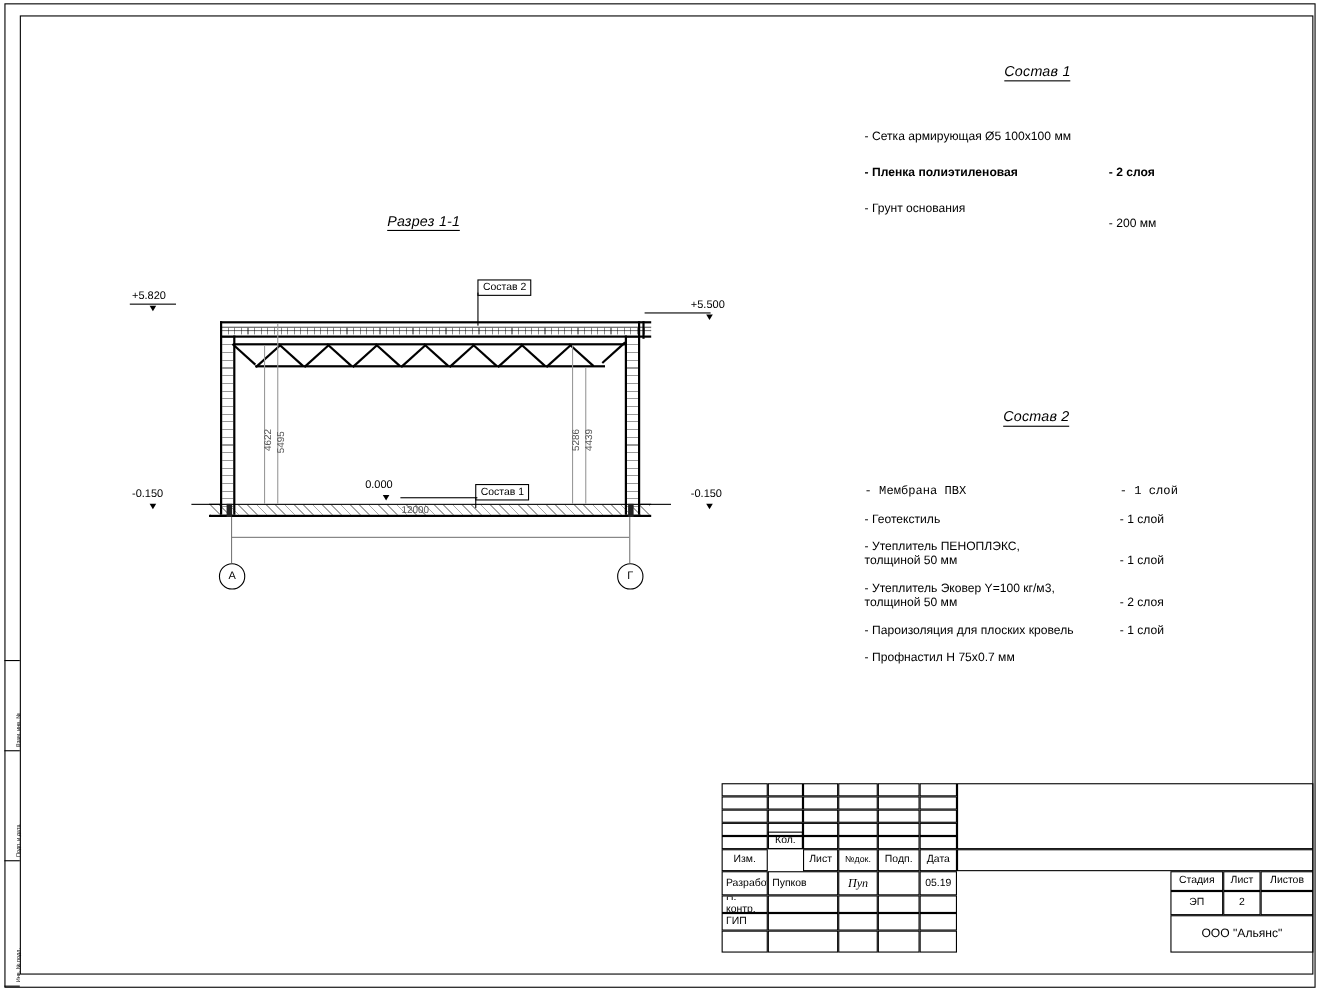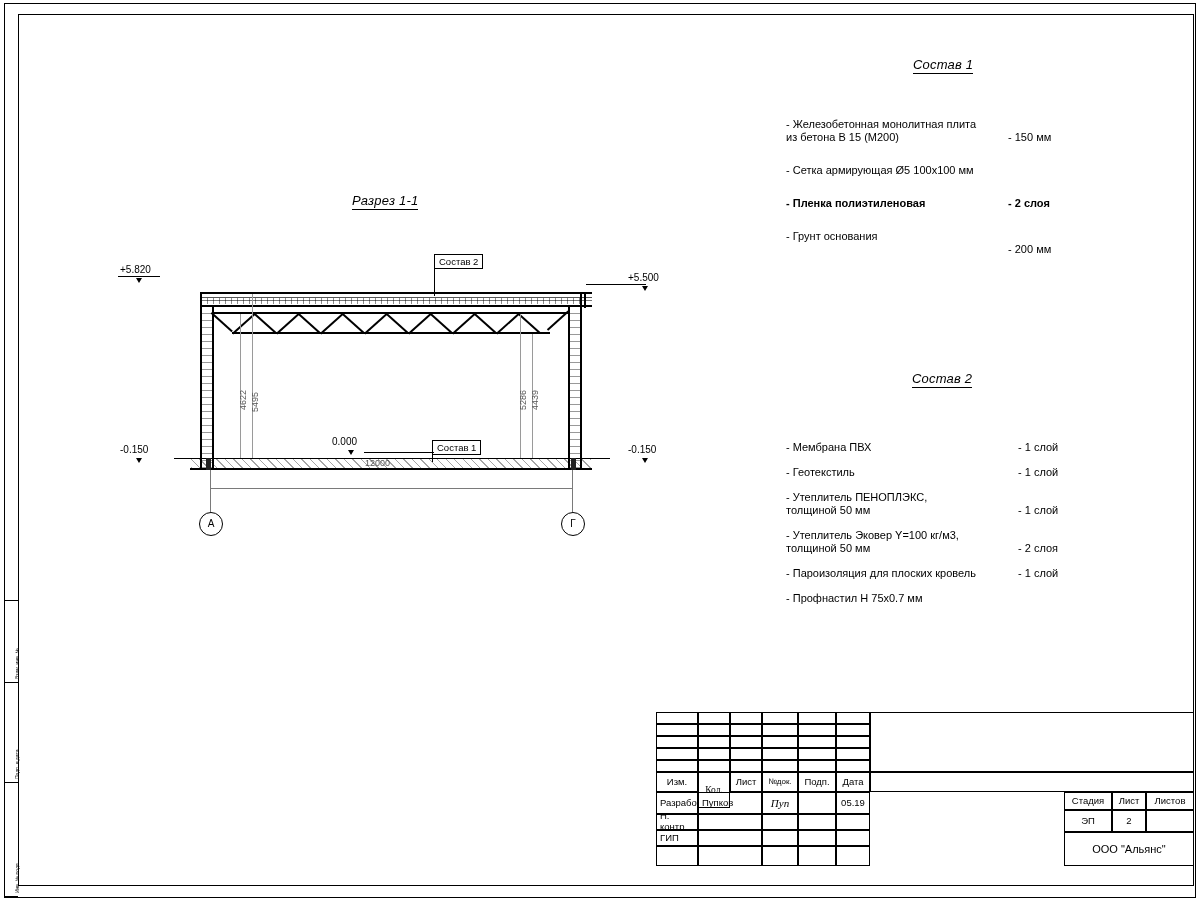--- a/index.html
+++ b/index.html
@@ -302,46 +302,41 @@
     <div class="leader-box" style="left:282px; top:190px;">Состав 1</div>
     <div class="ln" style="left:282px; top:202px; width:1px; height:10px;"></div>
     <div class="ln" style="left:214px; top:202px; width:70px; height:1px;"></div>
   </div>
 
   <div class="title-italic" style="left:913px; top:57px;">
     <span class="ul">Состав 1</span>
   </div>
   <div class="spec" style="left:786px; top:118px;">
     <div class="spec-row" style="margin-bottom:20px;">
-      <span class="txt">- Железобетонная  монолитная плита
-  из бетона В 15 (М200)</span>
-      <span class="val low">- 150 мм</span>
-    </div>
-    <div class="spec-row" style="margin-bottom:20px;">
       <span class="txt" style="width:240px;">- Сетка армирующая Ø5 100х100 мм</span>
       <span class="val"></span>
     </div>
     <div class="spec-row" style="margin-bottom:20px;font-weight:bold;">
       <span class="txt">- Пленка полиэтиленовая</span>
       <span class="val">-  2 слоя</span>
     </div>
     <div class="spec-row" style="margin-bottom:20px;">
       <span class="val low">- 200 мм</span>
     </div>
     <div class="spec-row">
       <span class="txt">- Грунт основания</span>
       <span class="val"></span>
     </div>
   </div>
 
   <div class="title-italic" style="left:912px; top:371px;">
     <span class="ul">Состав 2</span>
   </div>
   <div class="spec" style="left:786px; top:441px;">
-    <div class="spec-row" style="margin-bottom:12px;">
+    <div class="spec-row" style="margin-bottom:12px;font-family:Liberation Mono, monospace;">
       <span class="txt">- Мембрана ПВХ</span>
       <span class="val" style="left:232px;">- 1 слой</span>
     </div>
     <div class="spec-row" style="margin-bottom:12px;">
       <span class="txt">- Геотекстиль</span>
       <span class="val" style="left:232px;">- 1 слой</span>
     </div>
     <div class="spec-row" style="margin-bottom:12px;">
       <span class="txt">- Утеплитель ПЕНОПЛЭКС,
   толщиной 50 мм</span>
@@ -395,21 +390,21 @@
     <div class="cell" style="left:0;   top:48px;  width:42px; height:12px;"></div>
     <div class="cell" style="left:42px; top:48px; width:32px; height:12px;"></div>
     <div class="cell" style="left:74px; top:48px; width:32px; height:12px;"></div>
     <div class="cell" style="left:106px;top:48px; width:36px; height:12px;"></div>
     <div class="cell" style="left:142px;top:48px; width:38px; height:12px;"></div>
     <div class="cell" style="left:180px;top:48px; width:34px; height:12px;"></div>
 
     <div class="cell" style="left:214px; top:0; width:324px; height:60px;"></div>
 
     <div class="cell c" style="left:0;   top:60px; width:42px; height:20px;">Изм.</div>
-    <div class="cell c" style="left:42px; top:60px; width:32px; height:36px;font-family:Liberation Serif, serif;">Кол.</div>
+    <div class="cell c" style="left:42px; top:44px; width:32px; height:16px;">Кол.</div>
     <div class="cell c" style="left:74px; top:60px; width:32px; height:20px;">Лист</div>
     <div class="cell c" style="left:106px;top:60px; width:36px; height:20px; font-size:8px;">№док.</div>
     <div class="cell c" style="left:142px;top:60px; width:38px; height:20px;">Подп.</div>
     <div class="cell c" style="left:180px;top:60px; width:34px; height:20px;">Дата</div>
     <div class="cell" style="left:214px; top:60px; width:324px; height:20px;"></div>
 
     <div class="cell l" style="left:0;   top:80px; width:42px; height:22px;">Разработал</div>
     <div class="cell l" style="left:42px; top:80px; width:64px; height:22px;">Пупков</div>
     <div class="cell c" style="left:106px;top:80px; width:36px; height:22px;">
         <span class="sig">Пуп</span>

